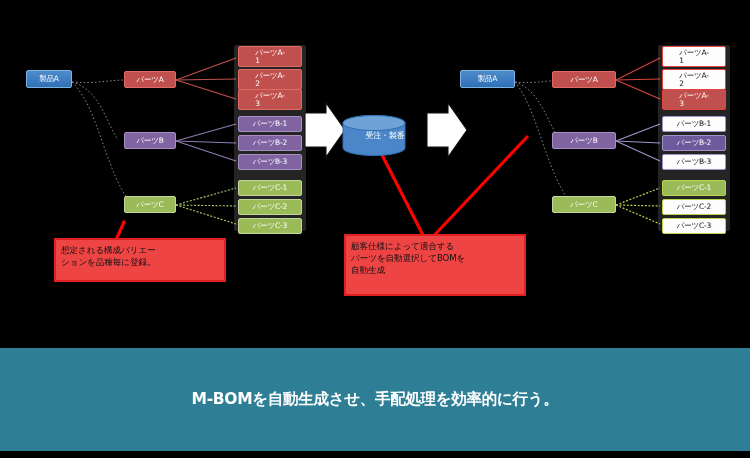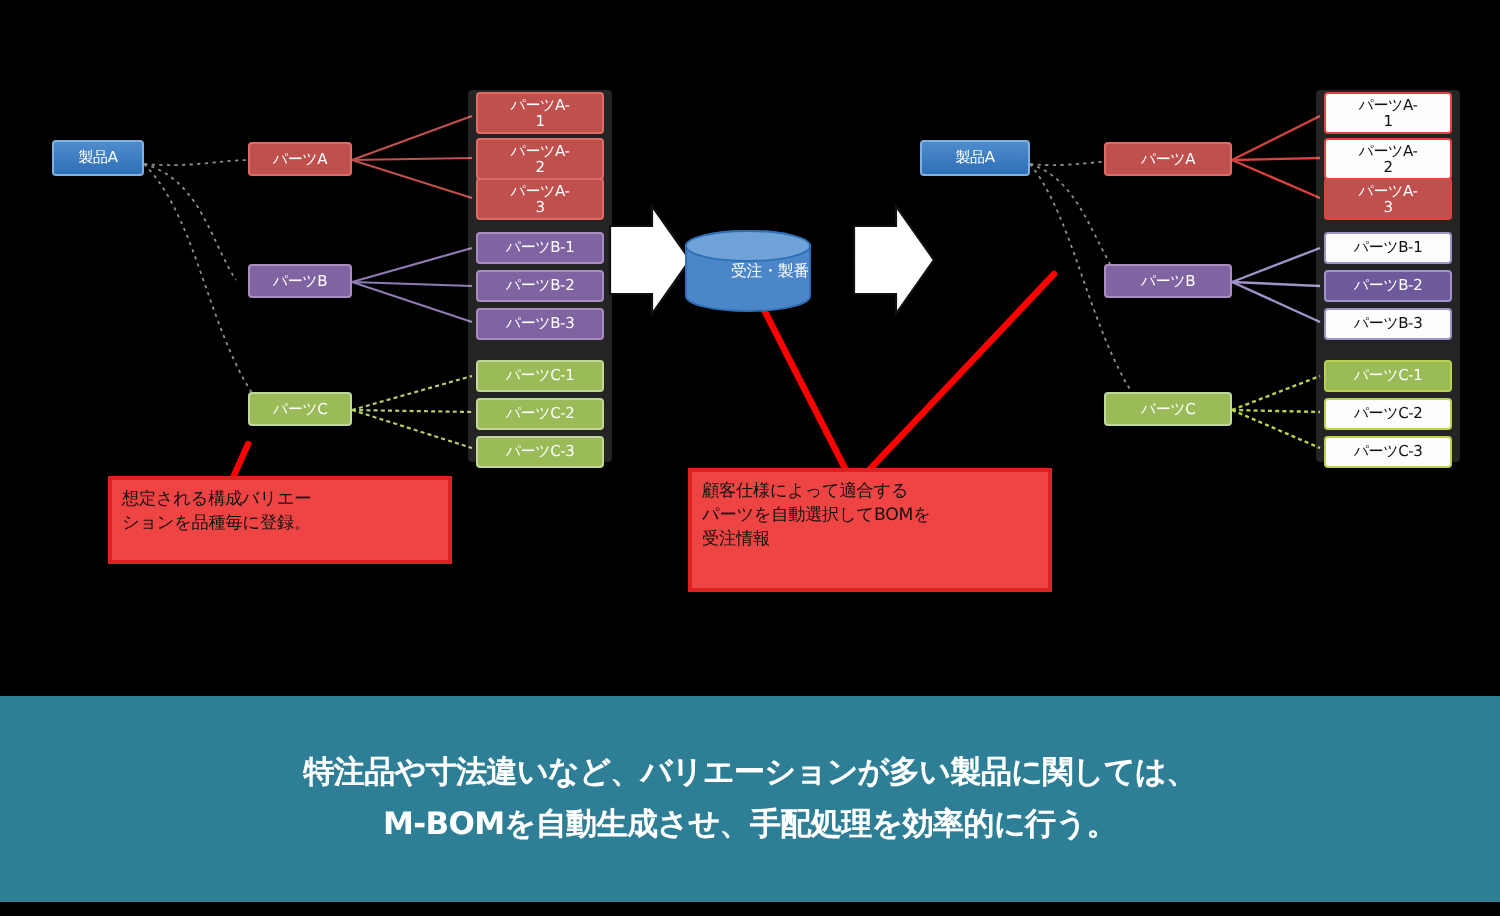--- a/index.html
+++ b/index.html
@@ -1,21 +1,21 @@
 <!DOCTYPE html>
 <html><head>
 <meta charset="utf-8">
 <style>
   html,body{margin:0;padding:0;background:#000;}
   body{width:750px;height:458px;overflow:hidden;font-family:"DejaVu Sans","Liberation Sans",sans-serif;}
   #stage{position:relative;width:750px;height:458px;background:#000;overflow:hidden;}
 
   
   .node{position:absolute;box-sizing:border-box;display:flex;align-items:center;
-        justify-content:center;text-align:center;line-height:1.05;
+        justify-content:center;line-height:1.05;
         font-size:7.5px;color:#fff;border-radius:2px;letter-spacing:-0.2px;
         padding:1px 2px;white-space:pre-line;}
   .n-blue{background:linear-gradient(#4e8ccc,#2f6fb5);border:1px solid #7fb2e2;}
   .n-red{background:#c0504d;border:1px solid #e06a66;}
   .n-red-solid{background:#c0504d;border:1.6px solid #e8423c;}
   .n-red-open{background:#fdfdfd;border:1.6px solid #e8423c;color:#111;}
   .n-purple{background:#8064a2;border:1px solid #a68fc0;}
   .n-purple-solid{background:#6d5a9c;border:1.4px solid #a193c9;}
   .n-purple-open{background:#fdfdfd;border:1.4px solid #a193c9;color:#111;}
   .n-green{background:#9bbb59;border:1px solid #c3d69b;}
@@ -158,21 +158,20 @@
 
   <div class="node n-green-solid" style="left:662px;top:180px;width:64px;height:16px;">パーツC-1</div>
   <div class="node n-green-open" style="left:662px;top:199px;width:64px;height:16px;">パーツC-2</div>
   <div class="node n-green-open" style="left:662px;top:218px;width:64px;height:16px;">パーツC-3</div>
 
   <div class="callout" style="left:54px;top:238px;width:172px;height:44px;">想定される構成バリエー
 ションを品種毎に登録。</div>
 
   <div class="callout" style="left:344px;top:234px;width:182px;height:62px;">顧客仕様によって適合する
 パーツを自動選択してBOMを
-受注情報</div>
+自動生成</div>
 
   <div id="banner">
-    <div class="bline">特注品や寸法違いなど、バリエーションが多い製品に関しては、</div>
     <div class="bline">M-BOMを自動生成させ、手配処理を効率的に行う。</div>
   </div>
   <div id="footstrip"></div>
 
 </div>
 
 </body></html>

